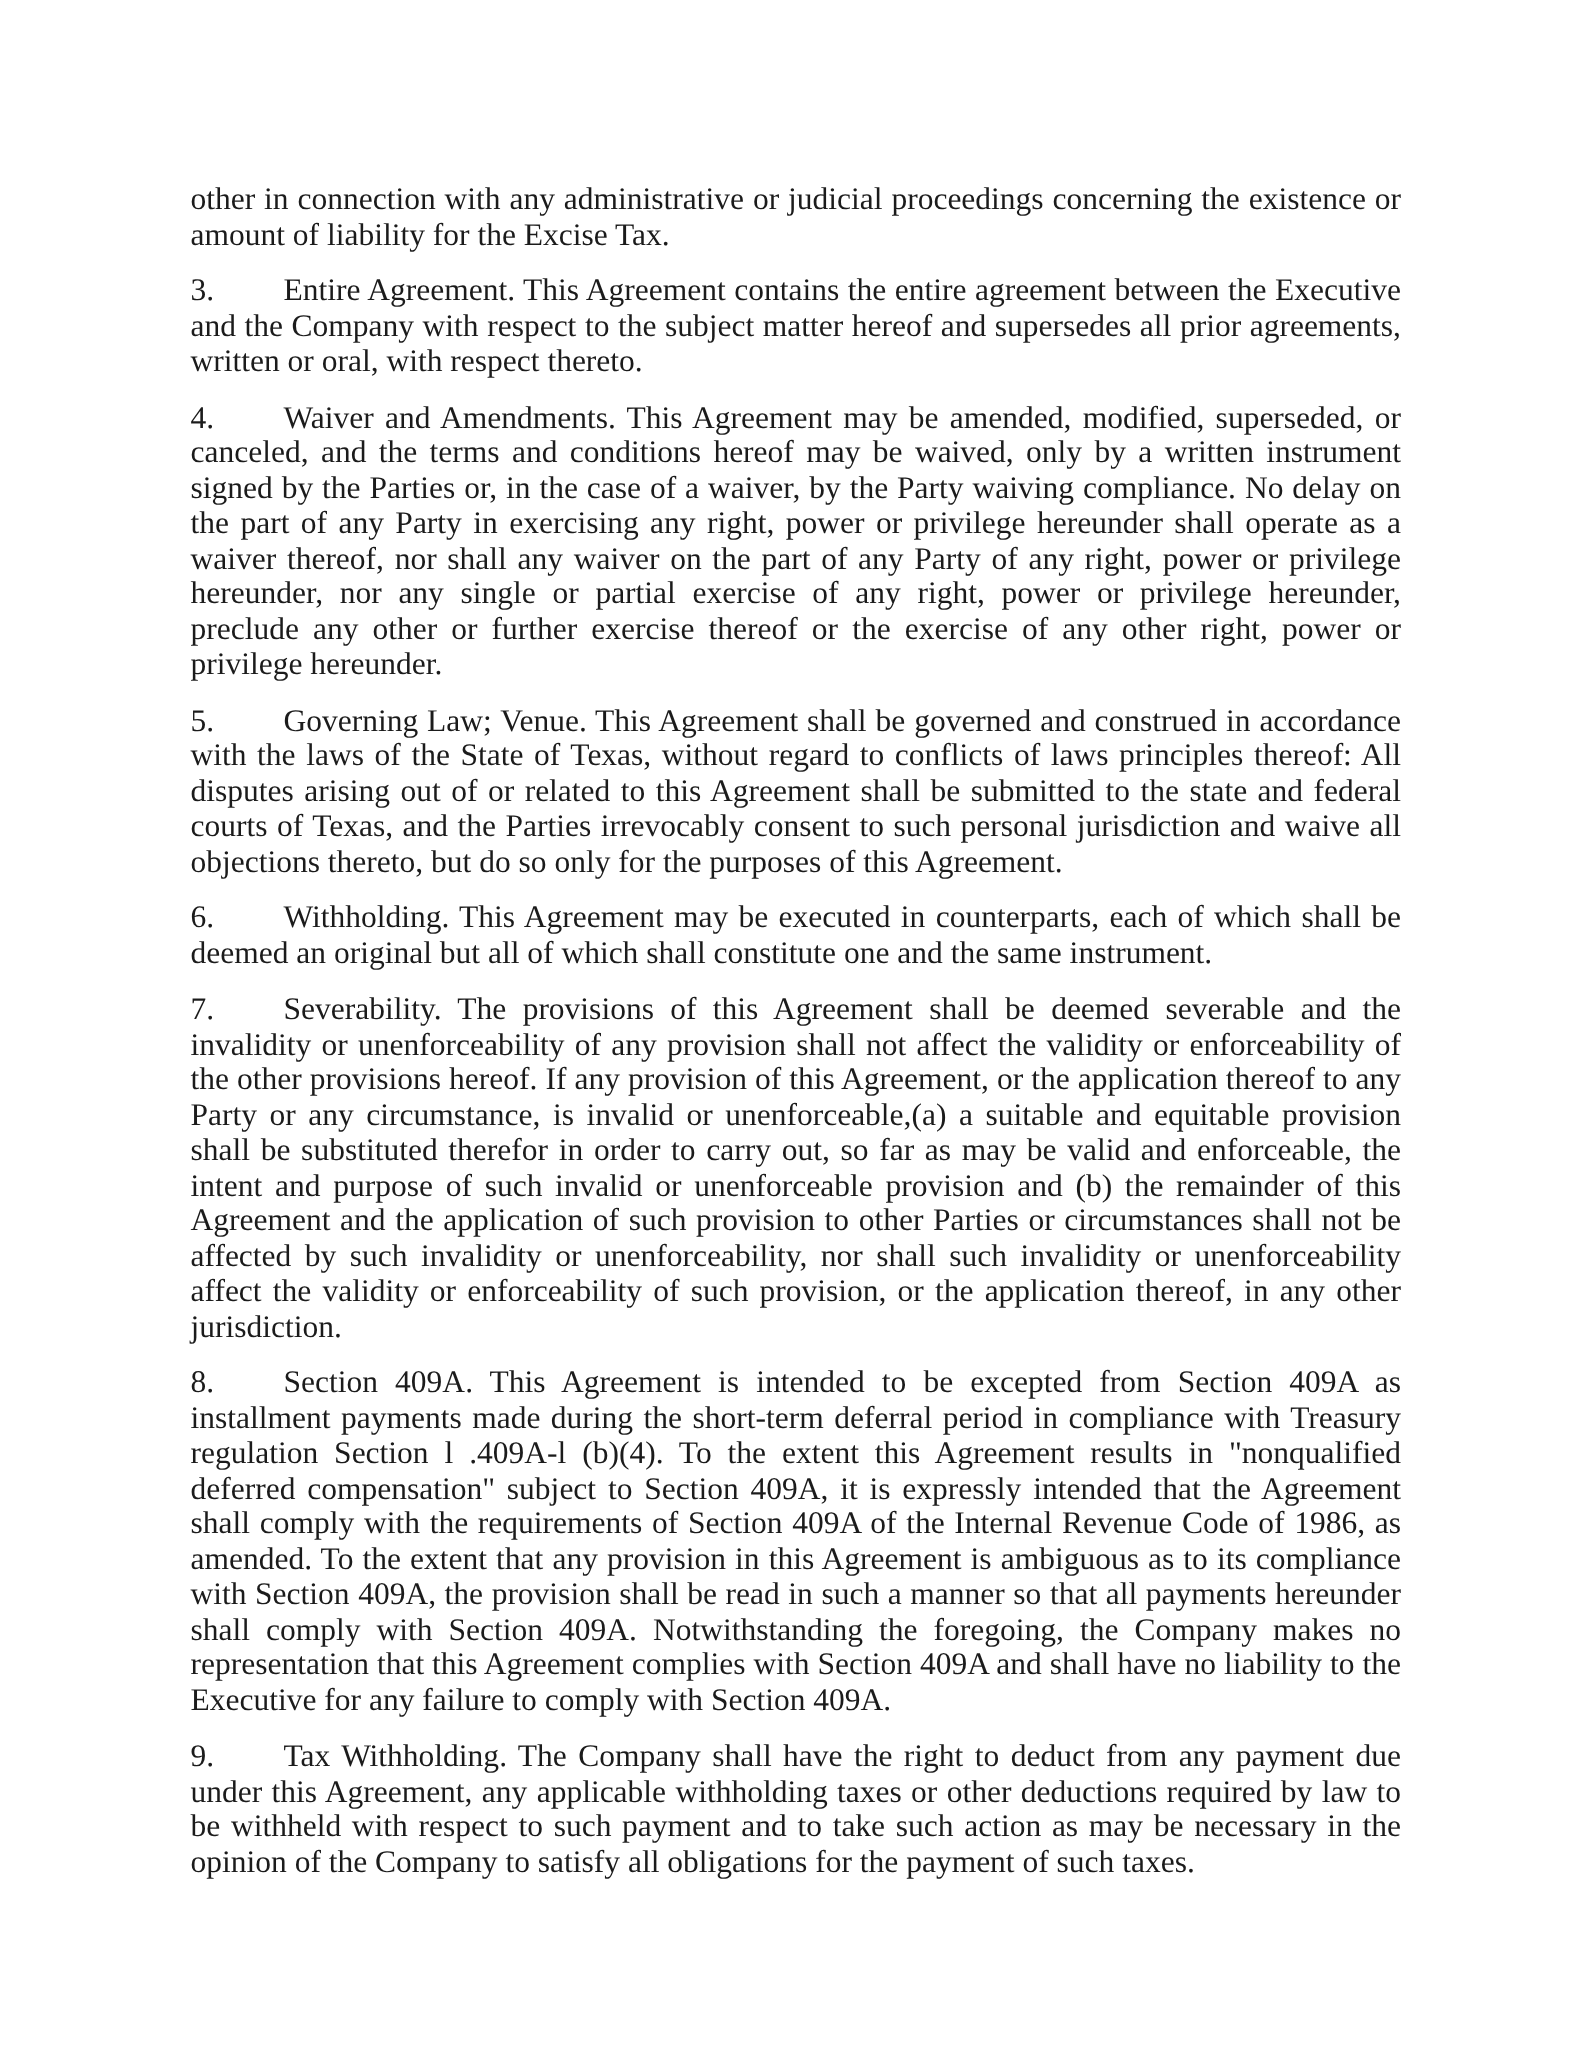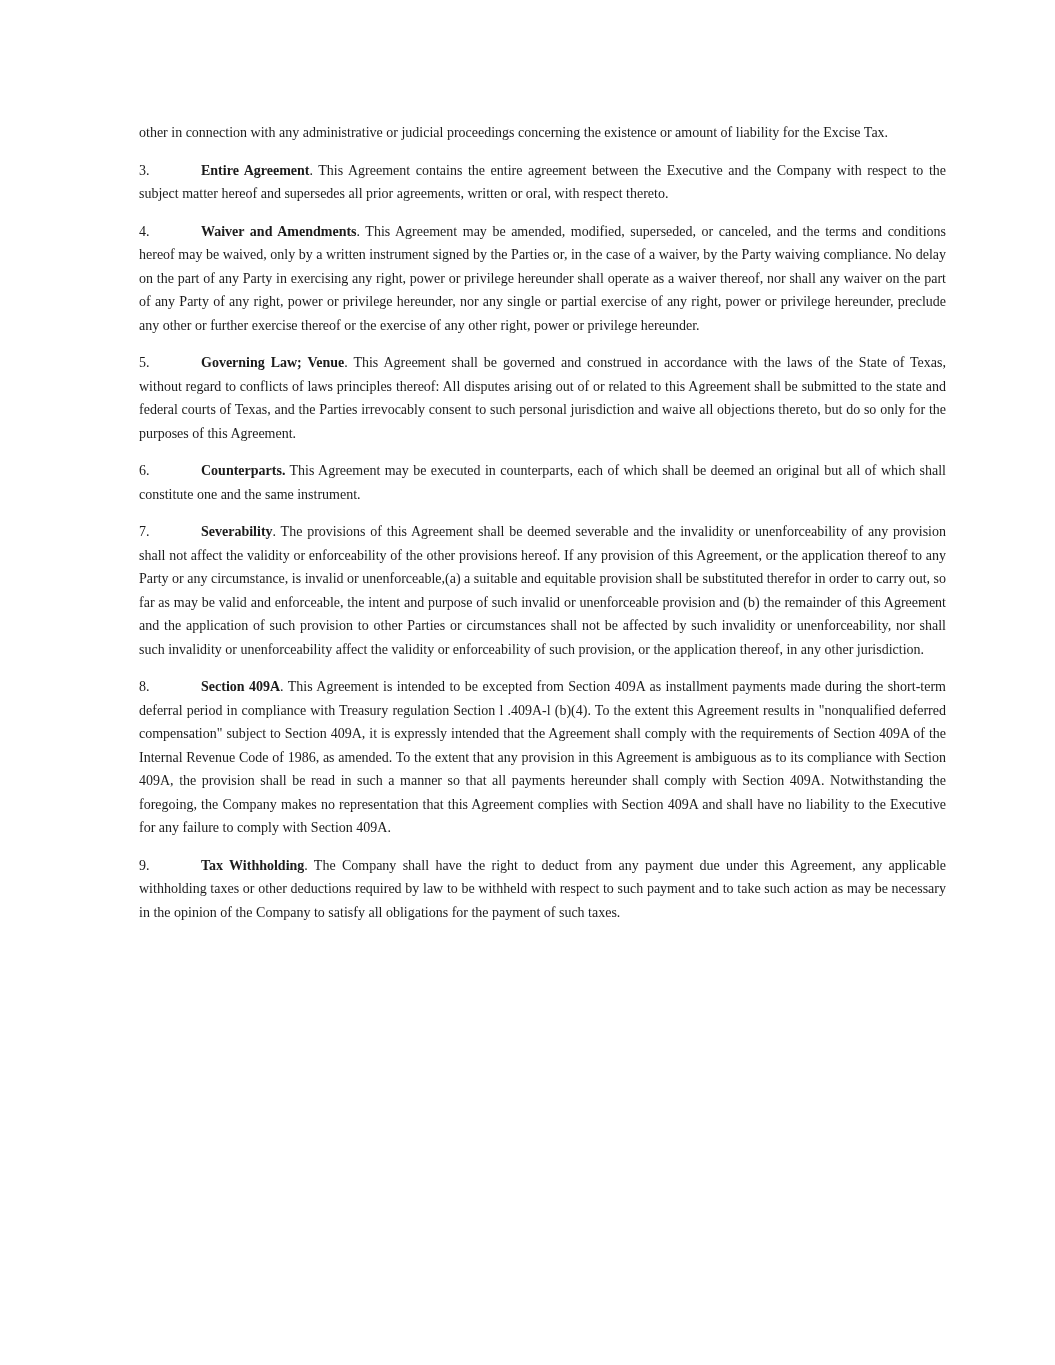--- a/index.html
+++ b/index.html
@@ -9,60 +9,60 @@
   }
   .page {
     position: relative;
     width: 1055px;
     height: 1365px;
     background: #ffffff;
     overflow: hidden;
   }
   .content {
     position: absolute;
-    left: 139px;
+    left: 127px;
     top: 121px;
     width: 807px;
     font-family: "Liberation Serif", "DejaVu Serif", serif;
-    font-size: 14px;
+    font-size: 21px;
     line-height: 23.5px;
     color: #1b1b1b;
     text-align: justify;
     text-justify: inter-word;
   }
   p.para {
     margin: 0 0 14px 0;
     padding: 0;
   }
   p.para:last-child {
     margin-bottom: 12px;
   }
   .num {
     display: inline-block;
     width: 62px;
   }
   .hd {
-    font-weight: bold;
+    font-weight: normal;
   }
 </style>
 </head>
 <body>
 
 <div class="page">
   <div class="content">
 
     <p class="para"><span>other in connection with any administrative or judicial proceedings concerning the existence or amount of liability for the Excise Tax.</span></p>
 
     <p class="para"><span class="num">3.</span><span class="hd">Entire Agreement</span><span class="bd">. This Agreement contains the entire agreement between the Executive and the Company with respect to the subject matter hereof and supersedes all prior agreements, written or oral, with respect thereto.</span></p>
 
     <p class="para"><span class="num">4.</span><span class="hd">Waiver and Amendments</span><span class="bd">. This Agreement may be amended, modified, superseded, or canceled, and the terms and conditions hereof may be waived, only by a written instrument signed by the Parties or, in the case of a waiver, by the Party waiving compliance. No delay on the part of any Party in exercising any right, power or privilege hereunder shall operate as a waiver thereof, nor shall any waiver on the part of any Party of any right, power or privilege hereunder, nor any single or partial exercise of any right, power or privilege hereunder, preclude any other or further exercise thereof or the exercise of any other right, power or privilege hereunder.</span></p>
 
     <p class="para"><span class="num">5.</span><span class="hd">Governing Law; Venue</span><span class="bd">. This Agreement shall be governed and construed in accordance with the laws of the State of Texas, without regard to conflicts of laws principles thereof: All disputes arising out of or related to this Agreement shall be submitted to the state and federal courts of Texas, and the Parties irrevocably consent to such personal jurisdiction and waive all objections thereto, but do so only for the purposes of this Agreement.</span></p>
 
-    <p class="para"><span class="num">6.</span><span class="hd">Counterparts.</span><span class="bd"> This Agreement may be executed in counterparts, each of which shall be deemed an original but all of which shall constitute one and the same instrument.</span></p>
+    <p class="para"><span class="num">6.</span><span class="hd">Withholding.</span><span class="bd"> This Agreement may be executed in counterparts, each of which shall be deemed an original but all of which shall constitute one and the same instrument.</span></p>
 
     <p class="para"><span class="num">7.</span><span class="hd">Severability</span><span class="bd">. The provisions of this Agreement shall be deemed severable and the invalidity or unenforceability of any provision shall not affect the validity or enforceability of the other provisions hereof. If any provision of this Agreement, or the application thereof to any Party or any circumstance, is invalid or unenforceable,(a) a suitable and equitable provision shall be substituted therefor in order to carry out, so far as may be valid and enforceable, the intent and purpose of such invalid or unenforceable provision and (b) the remainder of this Agreement and the application of such provision to other Parties or circumstances shall not be affected by such invalidity or unenforceability, nor shall such invalidity or unenforceability affect the validity or enforceability of such provision, or the application thereof, in any other jurisdiction.</span></p>
 
     <p class="para"><span class="num">8.</span><span class="hd">Section 409A</span><span class="bd">. This Agreement is intended to be excepted from Section 409A as installment payments made during the short-term deferral period in compliance with Treasury regulation Section l .409A-l (b)(4). To the extent this Agreement results in "nonqualified deferred compensation" subject to Section 409A, it is expressly intended that the Agreement shall comply with the requirements of Section 409A of the Internal Revenue Code of 1986, as amended. To the extent that any provision in this Agreement is ambiguous as to its compliance with Section 409A, the provision shall be read in such a manner so that all payments hereunder shall comply with Section 409A. Notwithstanding the foregoing, the Company makes no representation that this Agreement complies with Section 409A and shall have no liability to the Executive for any failure to comply with Section 409A.</span></p>
 
     <p class="para"><span class="num">9.</span><span class="hd">Tax Withholding</span><span class="bd">. The Company shall have the right to deduct from any payment due under this Agreement, any applicable withholding taxes or other deductions required by law to be withheld with respect to such payment and to take such action as may be necessary in the opinion of the Company to satisfy all obligations for the payment of such taxes.</span></p>
 
   </div>
 </div>
 

